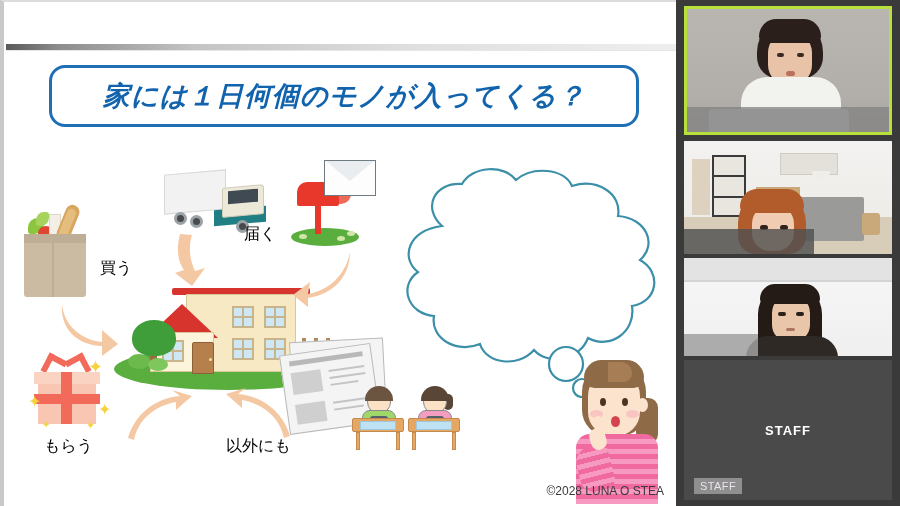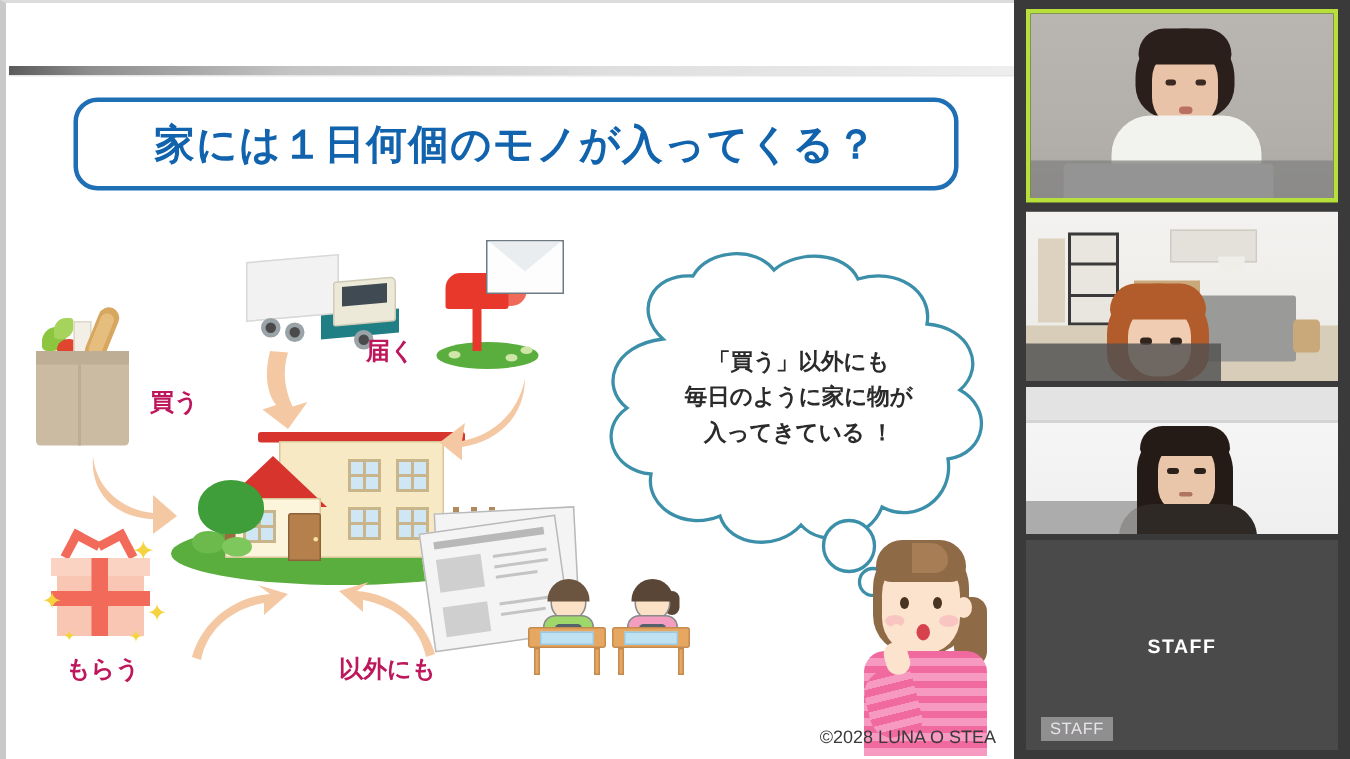--- a/index.html
+++ b/index.html
@@ -31,31 +31,31 @@
   }
   .title-rule-thin {
     position: absolute; left: 2px; top: 48px; width: 672px; height: 1px;
     background: #e6e6e6;
   }
 
   
   .q-box {
     position: absolute; left: 45px; top: 63px; width: 590px; height: 62px;
     border: 3px solid #1f6fb5; border-radius: 16px; background: #ffffff;
-    display: flex; align-items: center; justify-content: center;
+    display: flex; align-items: center; justify-content: center; font-style: italic;
   }
   .q-box-text {
     font-size: 27px; font-weight: bold; color: #1163ad;
     letter-spacing: 1px; white-space: nowrap;
   }
 
   
   .diagram { position: absolute; left: 0; top: 130px; width: 676px; height: 376px; }
   .dlabel {
-    position: absolute; font-size: 16px; font-weight: bold; color: #be185d;
+    position: absolute; font-size: 16px; font-weight: normal; color: #000000;
     white-space: nowrap;
   }
 
   
   .bag { position: absolute; left: 12px; top: 70px; width: 78px; height: 95px; }
   .bag-body {
     position: absolute; left: 8px; top: 32px; width: 62px; height: 63px;
     background: #cbbba3; border-radius: 2px 2px 3px 3px;
   }
   .bag-fold {
@@ -674,25 +674,20 @@
                    C280 104 276 134 250 138
                    C254 164 228 182 206 170
                    C198 192 166 198 152 182
                    C136 200 104 196 98 176
                    C74 186 48 170 52 148
                    C26 146 16 118 36 104
                    C18 90 26 62 60 58 Z" fill="#ffffff" stroke="#3b8fa8" stroke-width="2.2"></path>
           <circle cx="184" cy="196" r="17" fill="#ffffff" stroke="#3b8fa8" stroke-width="2.2"></circle>
           <circle cx="200" cy="220" r="9" fill="#ffffff" stroke="#3b8fa8" stroke-width="2.2"></circle>
         </svg>
-        <div class="bubble-text">
-          <div>「買う」以外にも</div>
-          <div>毎日のように家に物が</div>
-          <div>入ってきている ！</div>
-        </div>
       </div>
 
       <div class="girl">
         <div class="g-hair-back"></div>
         <div class="g-pony"></div>
         <div class="g-ear"></div>
         <div class="g-face"></div>
         <div class="g-fringe"></div>
         <div class="g-fringe-part"></div>
         <div class="g-eye ge-l"></div>

